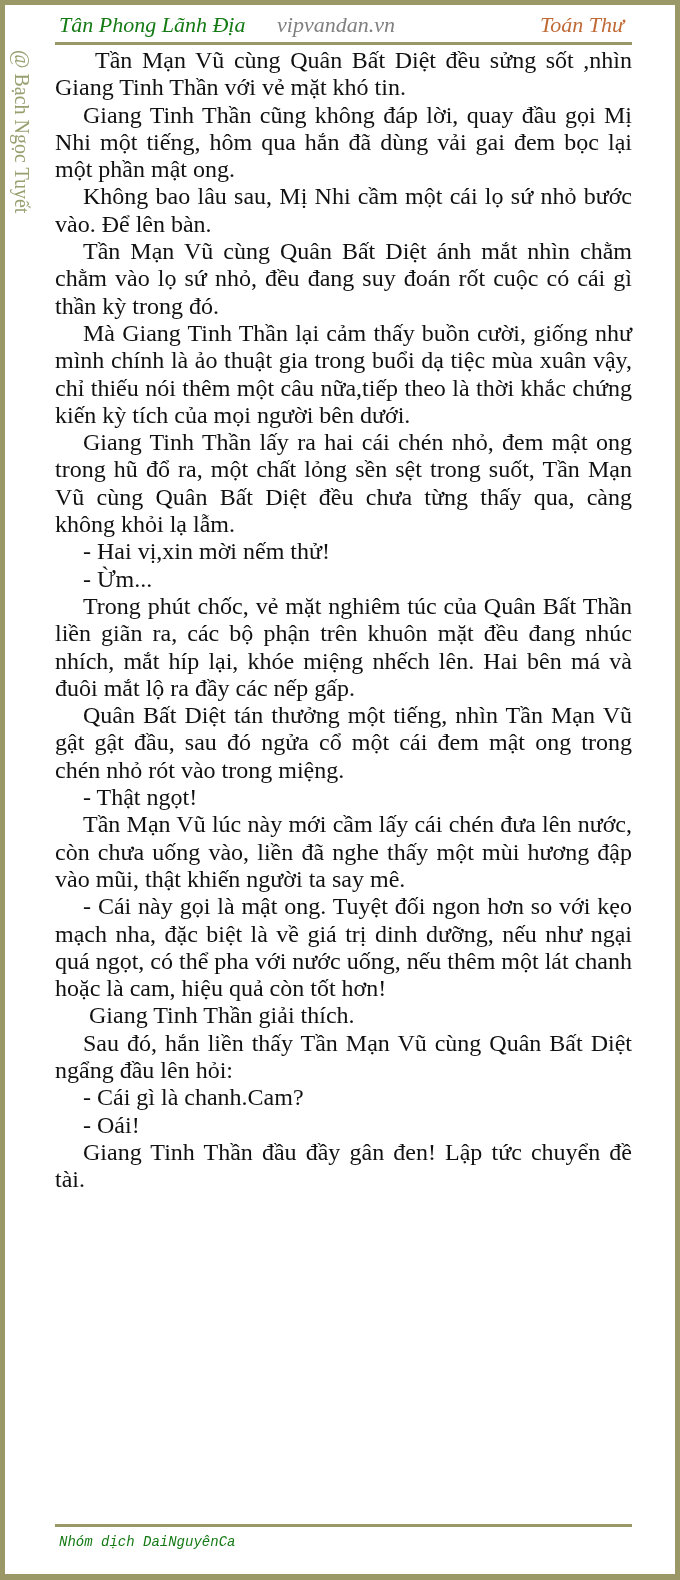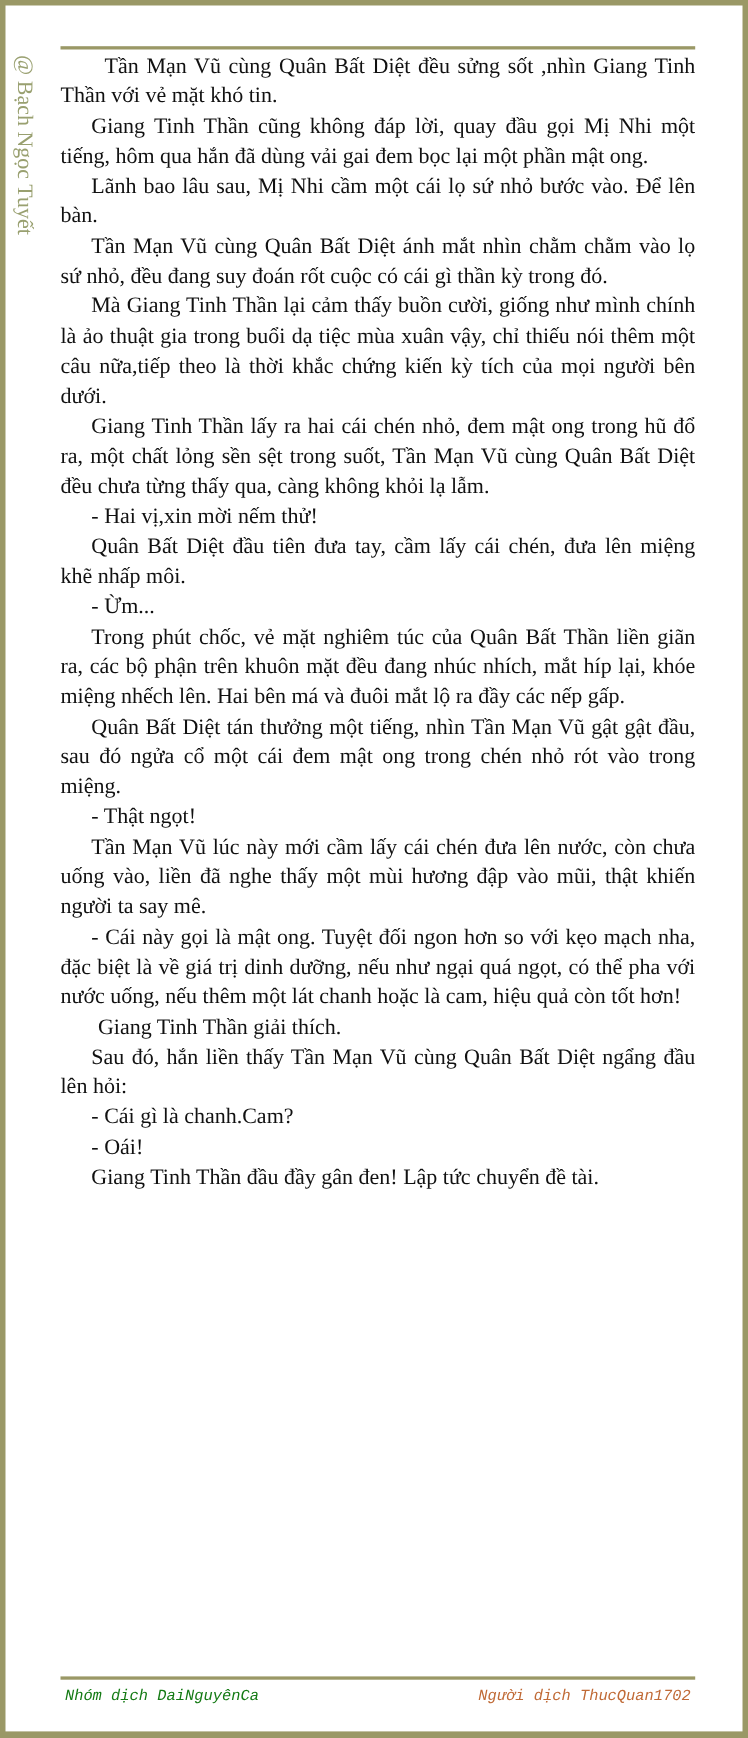--- a/index.html
+++ b/index.html
@@ -7,58 +7,61 @@
   .page { position: absolute; left: 5px; top: 5px; width: 670px; height: 1569px; background: #ffffff; }
   .header { position: absolute; left: 50px; top: 4px; width: 577px; height: 30px; font-family: "Liberation Serif", serif; font-style: italic; font-size: 22px; }
   .h-left { position: absolute; left: 4px; top: 3px; color: #147a14; }
   .h-site { position: absolute; left: 222px; top: 3px; color: #808080; }
   .h-right { position: absolute; right: 8px; top: 3px; color: #c06a36; }
   .rule { position: absolute; left: 50px; width: 577px; height: 3px; background: #9a9866; }
   .rule-top { top: 37px; }
   .rule-bottom { top: 1519px; }
   .side { position: absolute; left: 2px; top: 45px; width: 30px; height: 220px; }
   .side-text { position: absolute; left: 26px; top: 0; transform-origin: 0 0; transform: rotate(90deg); white-space: nowrap; font-family: "Liberation Serif", serif; font-size: 20px; color: #99a070; }
-  .body-text { position: absolute; left: 50px; top: 42px; width: 577px; font-family: "Liberation Serif", serif; font-size: 20px; line-height: 27.3px; color: #111111; text-align: justify; }
+  .body-text { position: absolute; left: 50px; top: 42px; width: 577px; font-family: "Liberation Serif", serif; font-size: 24px; line-height: 27.3px; color: #111111; text-align: justify; }
   .body-text p { margin: 0; text-indent: 28px; }
   .body-text p.ind2 { text-indent: 40px; }
   .body-text p.ind3 { text-indent: 34px; }
   .footer { position: absolute; left: 50px; top: 1526px; width: 577px; height: 32px; font-family: Liberation Mono, monospace; font-style: italic; font-size: 14px; }
   .f-left { position: absolute; left: 4px; top: 3px; color: #147a14; }
   .f-right { position: absolute; right: 4px; top: 3px; color: #c06a36; }
 </style>
 </head>
 <body>
 
 <div class="page">
+  <div class="header">
+    <span class="h-left">Tân Phong Lãnh Địa</span>
+    <span class="h-site">vipvandan.vn</span>
+    <span class="h-right">Toán Thư</span>
+  </div>
   <div class="rule rule-top"></div>
 
   <div class="side">
     <span class="side-text">@ Bạch Ngọc Tuyết</span>
   </div>
 
   <div class="body-text">
     <p class="ind2">Tần Mạn Vũ cùng Quân Bất Diệt đều sửng sốt ,nhìn Giang Tinh Thần với vẻ mặt khó tin.</p>
     <p>Giang Tinh Thần cũng không đáp lời, quay đầu gọi Mị Nhi một tiếng, hôm qua hắn đã dùng vải gai đem bọc lại một phần mật ong.</p>
-    <p>Lãnh bao lâu sau, Mị Nhi cầm một cái lọ sứ nhỏ bước vào. Để lên bàn.</p>
+    <p>Không bao lâu sau, Mị Nhi cầm một cái lọ sứ nhỏ bước vào. Để lên bàn.</p>
     <p>Tần Mạn Vũ cùng Quân Bất Diệt ánh mắt nhìn chằm chằm vào lọ sứ nhỏ, đều đang suy đoán rốt cuộc có cái gì thần kỳ trong đó.</p>
     <p>Mà Giang Tinh Thần lại cảm thấy buồn cười, giống như mình chính là ảo thuật gia trong buổi dạ tiệc mùa xuân vậy, chỉ thiếu nói thêm một câu nữa,tiếp theo là thời khắc chứng kiến kỳ tích của mọi người bên dưới.</p>
     <p>Giang Tinh Thần lấy ra hai cái chén nhỏ, đem mật ong trong hũ đổ ra, một chất lỏng sền sệt trong suốt, Tần Mạn Vũ cùng Quân Bất Diệt đều chưa từng thấy qua, càng không khỏi lạ lẫm.</p>
     <p>- Hai vị,xin mời nếm thử!</p>
-    <p>Quân Bất Diệt đầu tiên đưa tay, cầm lấy cái chén, đưa lên miệng khẽ nhấp môi.</p>
     <p>- Ừm...</p>
     <p>Trong phút chốc, vẻ mặt nghiêm túc của Quân Bất Thần liền giãn ra, các bộ phận trên khuôn mặt đều đang nhúc nhích, mắt híp lại, khóe miệng nhếch lên. Hai bên má và đuôi mắt lộ ra đầy các nếp gấp.</p>
     <p>Quân Bất Diệt tán thưởng một tiếng, nhìn Tần Mạn Vũ gật gật đầu, sau đó ngửa cổ một cái đem mật ong trong chén nhỏ rót vào trong miệng.</p>
     <p>- Thật ngọt!</p>
     <p>Tần Mạn Vũ lúc này mới cầm lấy cái chén đưa lên nước, còn chưa uống vào, liền đã nghe thấy một mùi hương đập vào mũi, thật khiến người ta say mê.</p>
     <p>- Cái này gọi là mật ong. Tuyệt đối ngon hơn so với kẹo mạch nha, đặc biệt là về giá trị dinh dưỡng, nếu như ngại quá ngọt, có thể pha với nước uống, nếu thêm một lát chanh hoặc là cam, hiệu quả còn tốt hơn!</p>
     <p class="ind3">Giang Tinh Thần giải thích.</p>
     <p>Sau đó, hắn liền thấy Tần Mạn Vũ cùng Quân Bất Diệt ngẩng đầu lên hỏi:</p>
     <p>- Cái gì là chanh.Cam?</p>
     <p>- Oái!</p>
     <p>Giang Tinh Thần đầu đầy gân đen! Lập tức chuyển đề tài.</p>
   </div>
 
   <div class="rule rule-bottom"></div>
   <div class="footer">
     <span class="f-left">Nhóm dịch DaiNguyênCa</span>
-    <span class="f-right">Người dịch ThucQuan1702</span>
   </div>
 </div>
 
 </body></html>

